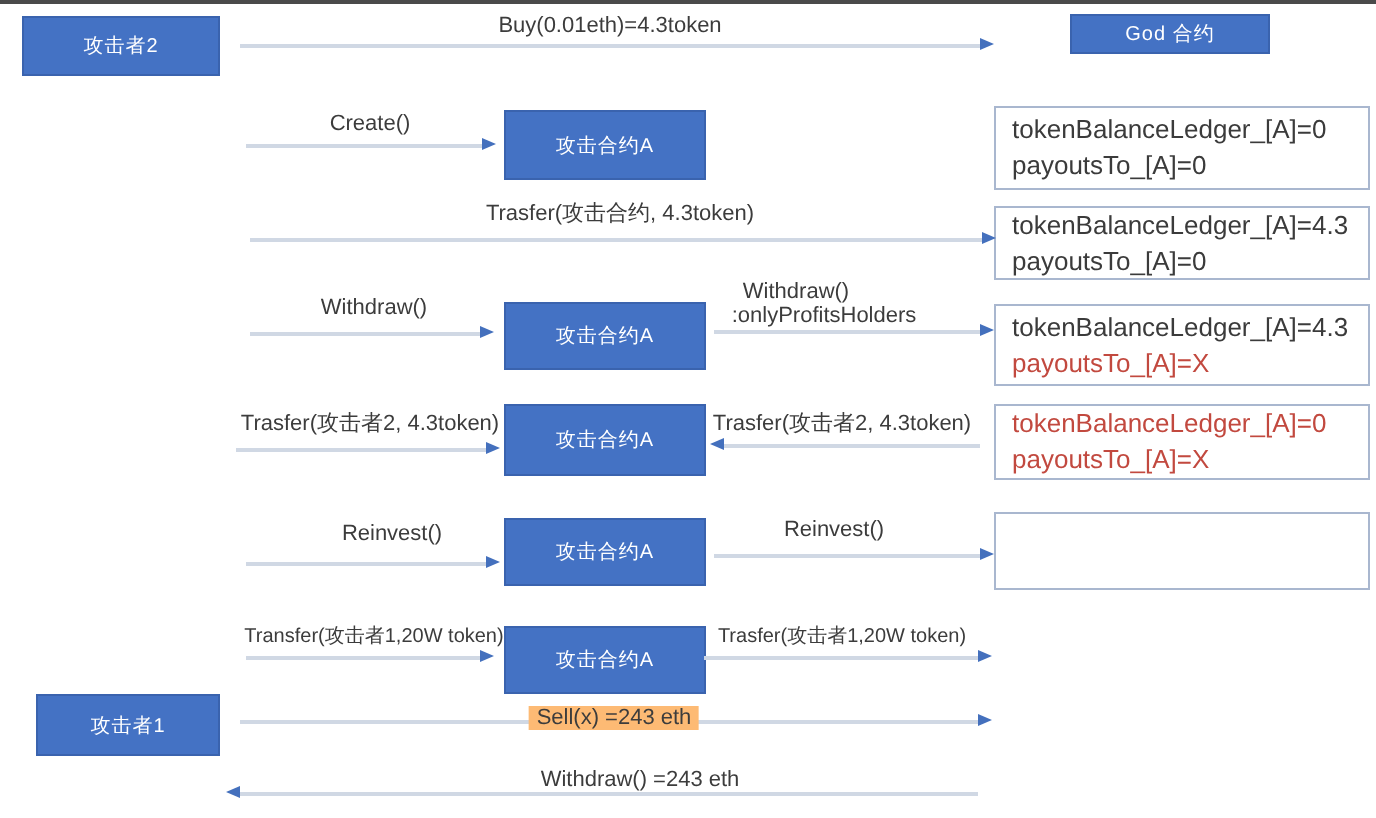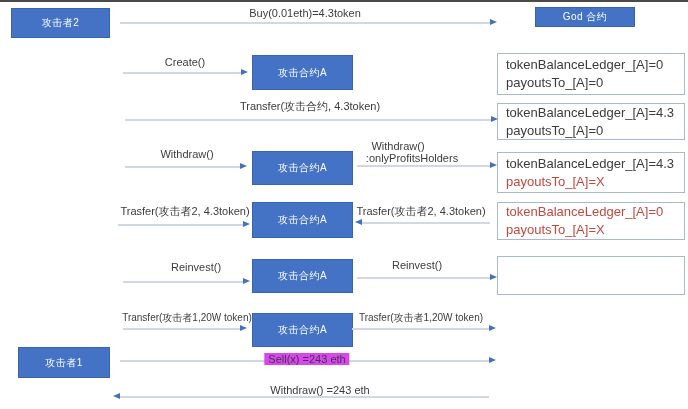--- a/index.html
+++ b/index.html
@@ -31,21 +31,21 @@
   .arrow .head{position:absolute;width:0;height:0;border-top:3.5px solid transparent;border-bottom:3.5px solid transparent;}
   .arrow.to-right .head{right:-7px;top:-3px;border-left:7px solid #4470bd;}
   .arrow.to-left  .head{left:-7px;top:-3px;border-right:7px solid #4470bd;}
 
   
   .msg{
     position:absolute;font-size:11px;color:#3c3c3c;white-space:nowrap;
     transform:translateX(-50%);
   }
   .msg.small{font-size:10px;text-align:right;}
-  .msg.onwhite{background:#d946ef;padding:0 4px;}
+  .msg.onwhite{background:#fdba74;padding:0 4px;}
 </style>
 </head>
 <body>
 
 <div class="canvas">
   <div class="topline"></div>
 
   <div class="node" style="left:11px;top:8px;width:99px;height:30px;">攻击者2</div>
   <div class="node" style="left:535px;top:7px;width:100px;height:20px;">God 合约</div>
   <div class="node" style="left:18px;top:347px;width:92px;height:31px;">攻击者1</div>
@@ -78,21 +78,21 @@
   <div class="msg" style="left:305px;top:7px;">Buy(0.01eth)=4.3token</div>
   <div class="arrow to-right" style="left:120px;top:22px;width:370px;">
       <span class="head"></span>
     </div>
 
   <div class="msg" style="left:185px;top:56px;">Create()</div>
   <div class="arrow to-right" style="left:123px;top:72px;width:118px;">
       <span class="head"></span>
     </div>
 
-  <div class="msg" style="left:310px;top:99px;">Transfer(攻击合约, 4.3token)</div>
+  <div class="msg" style="left:310px;top:99px;">Trasfer(攻击合约, 4.3token)</div>
   <div class="arrow to-right" style="left:125px;top:119px;width:366px;">
       <span class="head"></span>
     </div>
 
   <div class="msg" style="left:187px;top:148px;">Withdraw()</div>
   <div class="arrow to-right" style="left:125px;top:166px;width:115px;">
       <span class="head"></span>
     </div>
   <div class="msg" style="left:398px;top:140px;">Withdraw()</div>
   <div class="msg red" style="left:412px;top:152px;">:onlyProfitsHolders</div>

